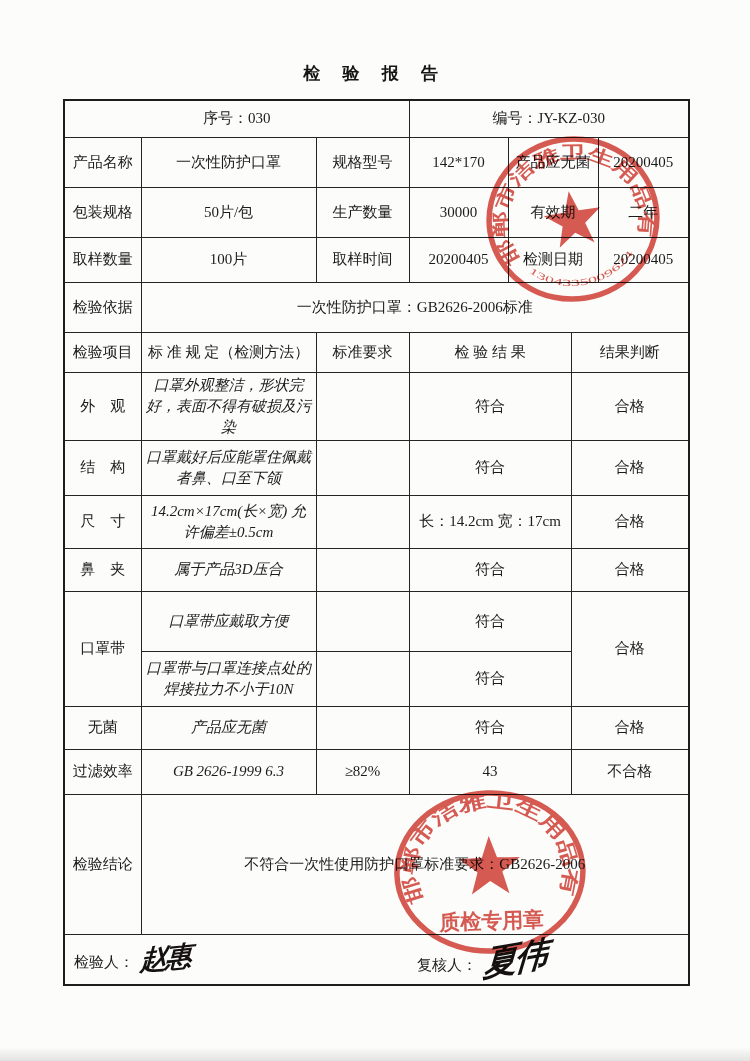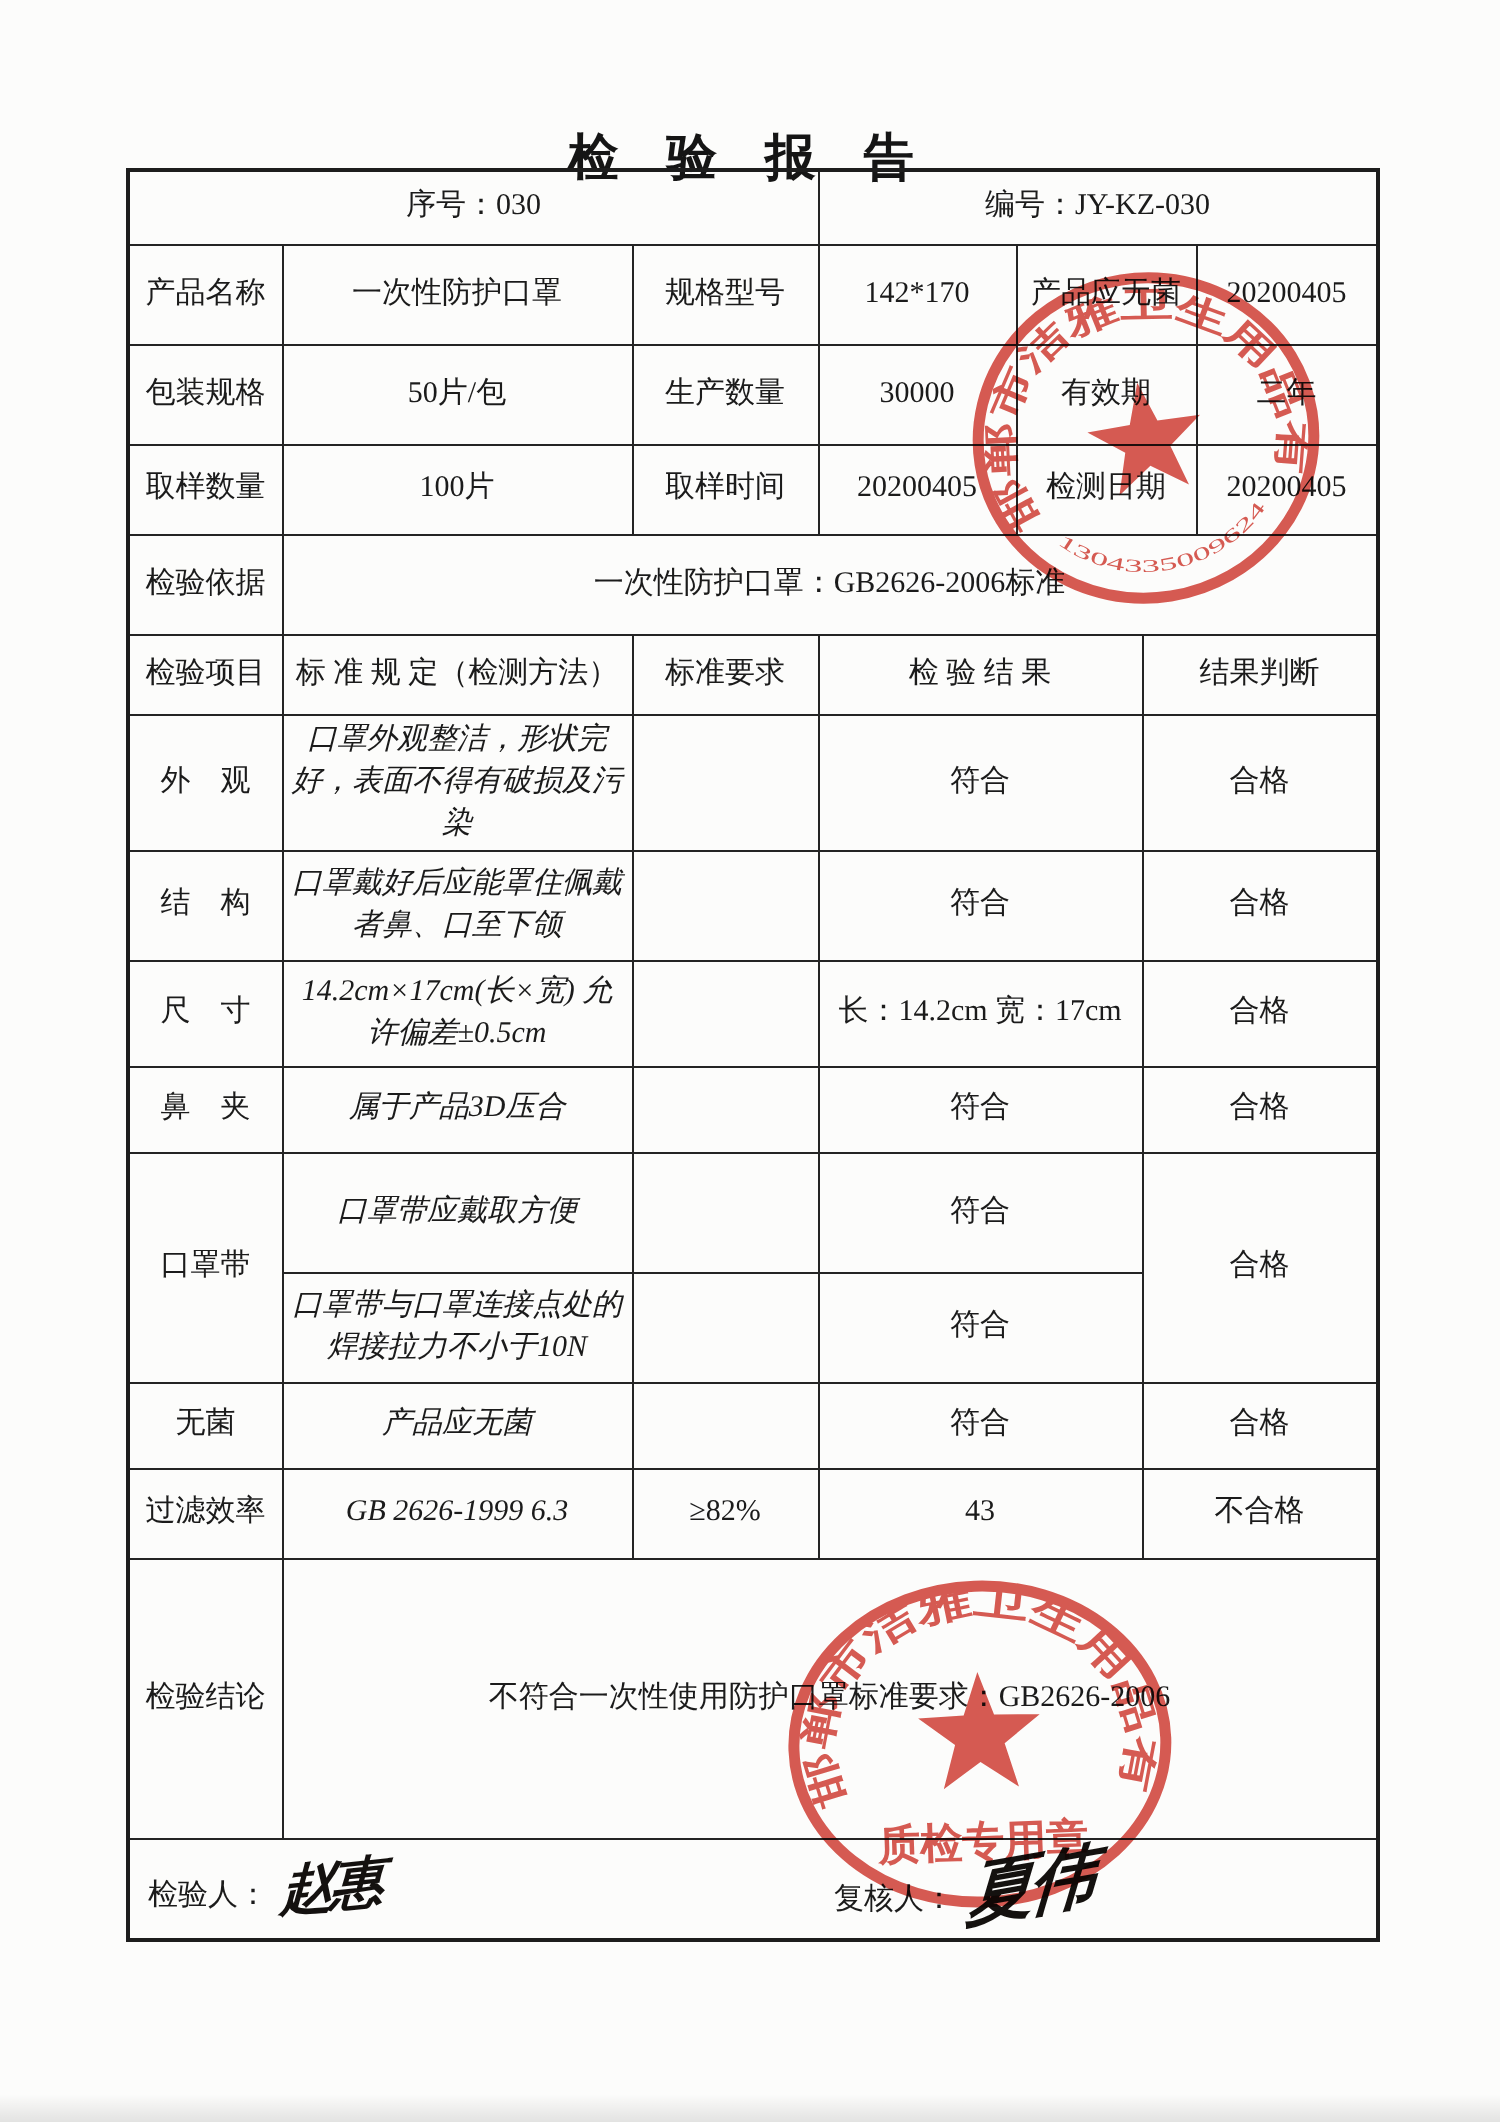--- a/index.html
+++ b/index.html
@@ -7,26 +7,26 @@
     width:750px; height:1061px;
     background:#fcfcfb;
     font-family:"Liberation Serif", serif;
     color:#1b1b1b;
     position:relative;
     overflow:hidden;
   }
   .page-title {
     position:absolute; top:62px; left:0; width:750px;
     text-align:center;
-    font-size:25px; font-weight:bold;
+    font-size:17px; font-weight:bold;
     letter-spacing:9px;
     color:#151515;
   }
   table.report {
-    position:absolute; left:63px; top:84px;
+    position:absolute; left:63px; top:99px;
     width:625px;
     border-collapse:collapse;
     table-layout:fixed;
     border:2.5px solid #1d1d1d;
   }
   table.report td {
     border:1.6px solid #242424;
     padding:2px 4px;
     text-align:center;
     vertical-align:middle;

